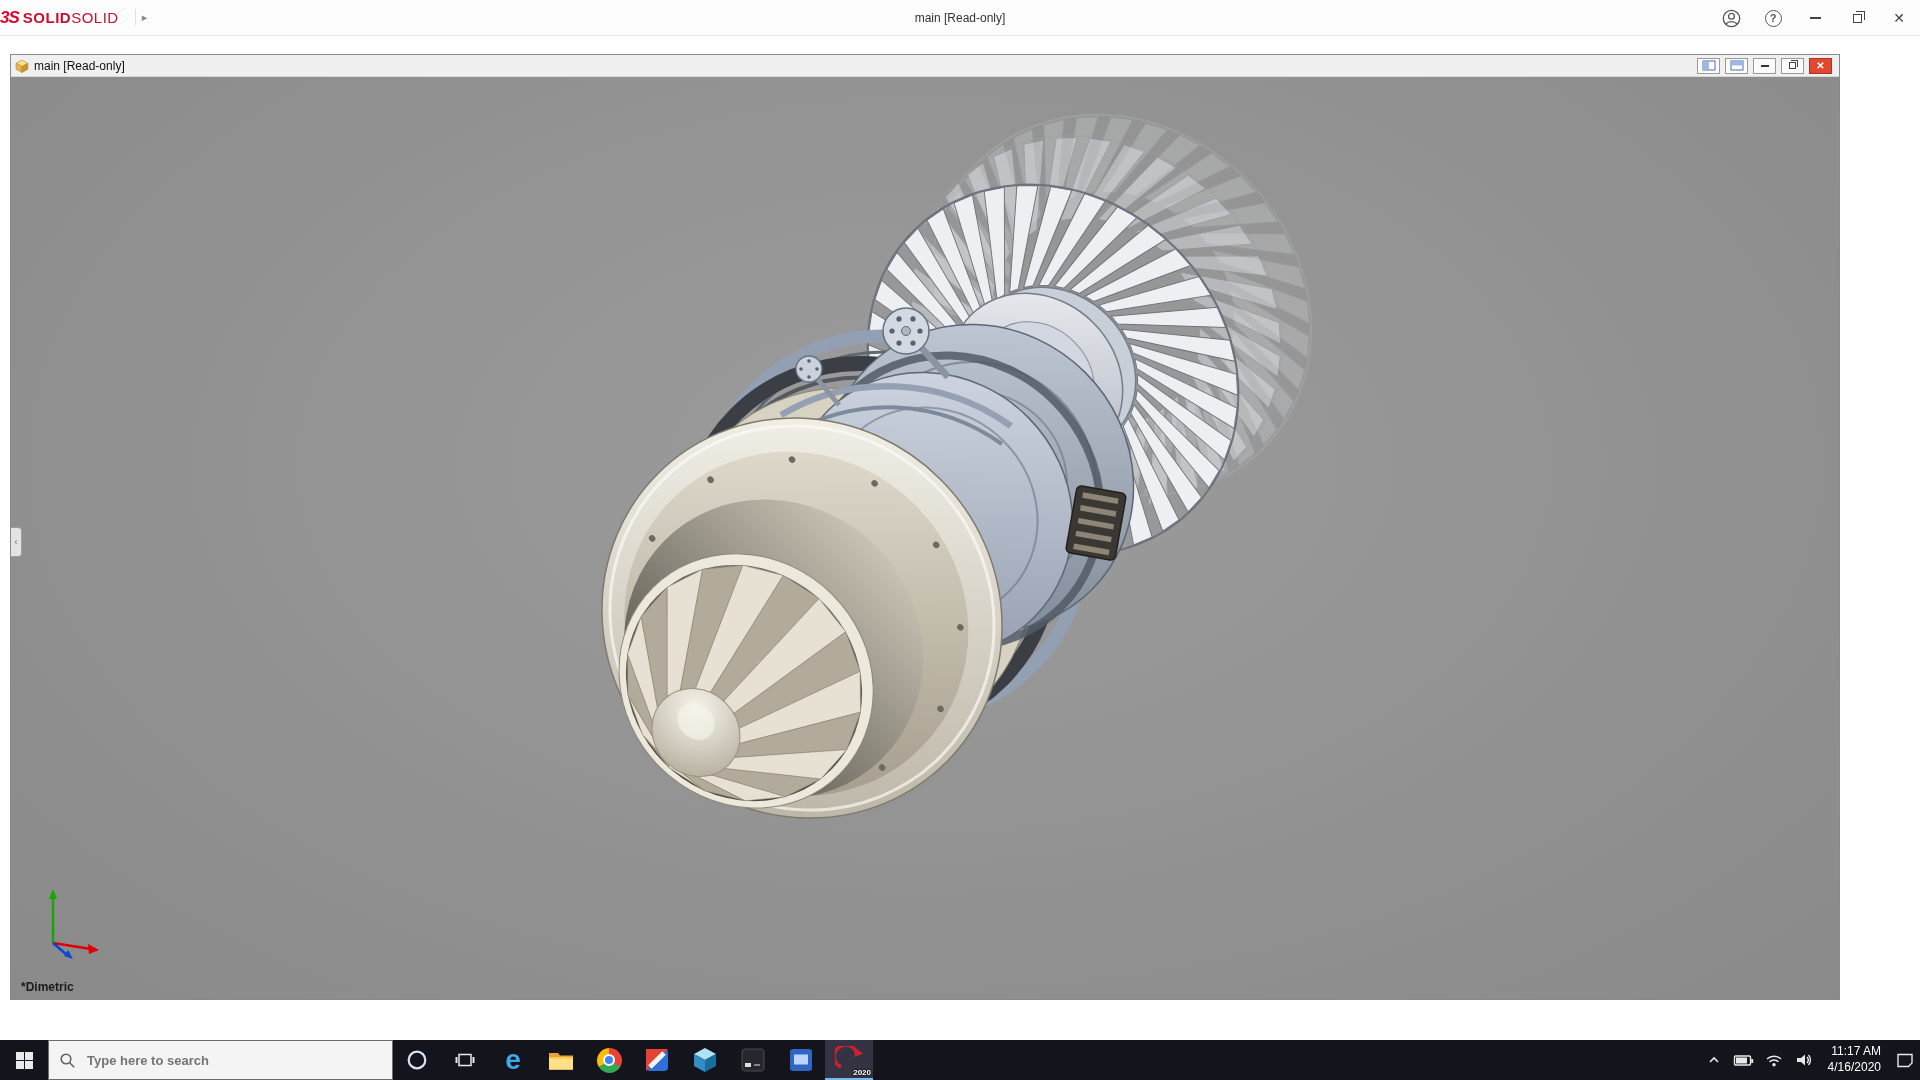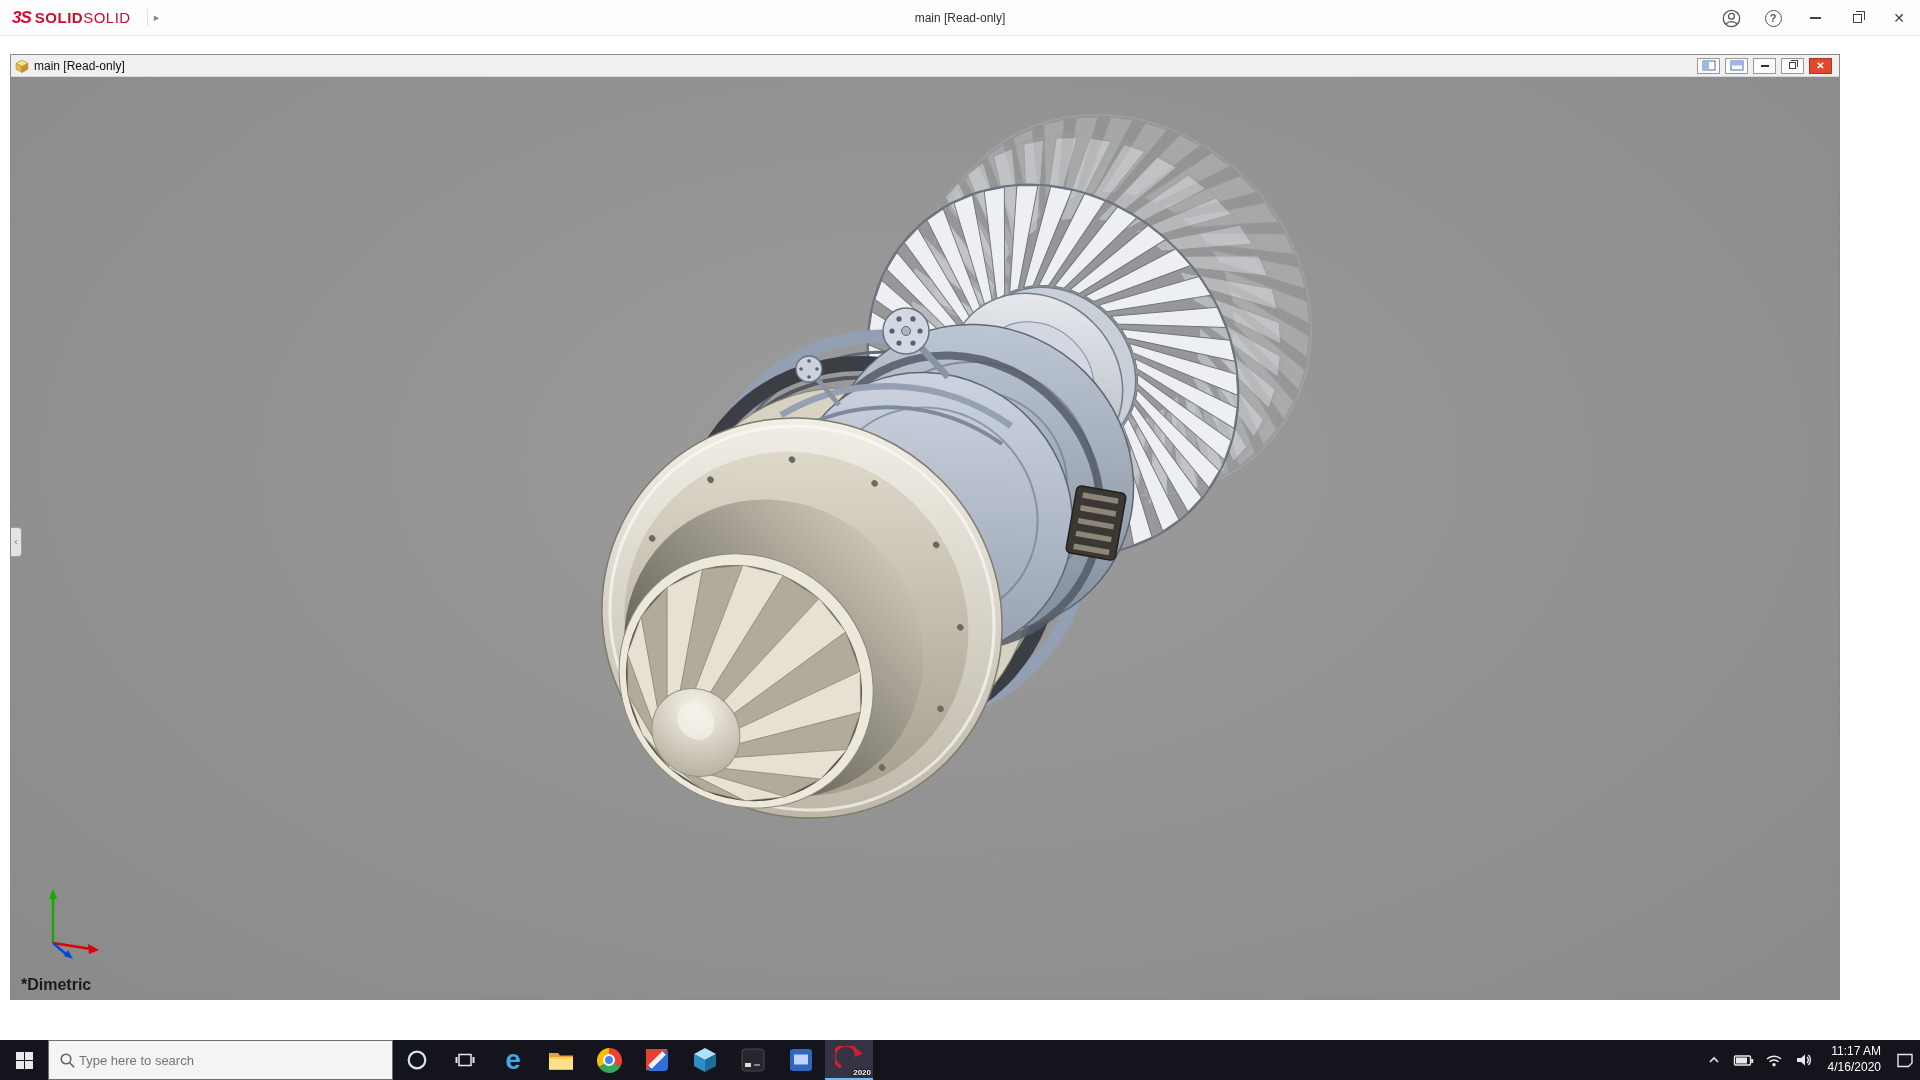--- a/index.html
+++ b/index.html
@@ -2,21 +2,21 @@
 <html><head>
 <meta charset="utf-8">
 <style>
   * { margin:0; padding:0; box-sizing:border-box; }
   html,body { width:1920px; height:1080px; overflow:hidden; }
   body { font-family:"Liberation Sans", sans-serif; background:#fff; position:relative; cursor:default; }
 
   
   .app-titlebar { position:absolute; left:0; top:0; width:1920px; height:36px; background:#fdfdfd;
                   border-bottom:1px solid #e6e6e6; display:flex; align-items:center; }
-  .logo-wrap { display:flex; align-items:baseline; padding-left:12px; }
+  .logo-wrap { display:flex; align-items:baseline; }
   .logo-mark { color:#e4032e; font-weight:bold; font-style:italic; font-size:17px; letter-spacing:-1px; margin-right:4px; }
   .logo-brand { font-size:15px; color:#c8102e; letter-spacing:.5px; }
   .logo-brand .bold { font-weight:bold; }
   .menu-flyout { margin-left:16px; color:#888; font-size:11px; padding:2px 6px; border-left:1px solid #e2e2e2; }
   .app-title { position:absolute; left:50%; transform:translateX(-50%); font-size:12px; color:#333; }
   .app-controls { position:absolute; right:0; top:0; height:36px; display:flex; align-items:center; }
   .app-ctl { width:42px; height:36px; display:flex; align-items:center; justify-content:center; color:#444; font-size:14px; }
   .help-circle { width:17px; height:17px; border:1.4px solid #555; border-radius:50%; font-size:11px; font-weight:bold;
                  display:flex; align-items:center; justify-content:center; color:#555; }
   .glyph-min { width:11px; height:2px; background:#444; }
@@ -35,34 +35,34 @@
              align-items:center; justify-content:center; font-size:10px; color:#333; }
   .doc-btn.close { background:#e0492e; border-color:#a93620; color:#fff; font-weight:bold; }
   .glyph-min.sm { width:8px; height:2px; background:#333; }
   .glyph-restore.sm { width:7px; height:7px; border-width:1.2px; background:#fbfbfb; }
   .glyph-restore.sm::before { width:6px; height:6px; border-width:1.2px; right:-3px; top:-3px; }
 
   
   .viewport { position:absolute; left:0; top:22px; right:0; bottom:0; overflow:hidden;
               background:radial-gradient(ellipse at 50% 42%, #9c9c9c 0%, #919191 60%, #8a8a8a 100%); }
   #engine { position:absolute; left:0; top:0; width:100%; height:100%; }
-  .view-label { position:absolute; left:10px; bottom:5px; font-size:16px; font-weight:bold; color:#1b1b1b; }
+  .view-label { position:absolute; left:10px; bottom:5px; font-size:12px; font-weight:bold; color:#1b1b1b; }
   .triad { position:absolute; left:22px; bottom:34px; }
   .panel-tab { position:absolute; left:0; top:450px; width:11px; height:30px; background:#e3e3e3;
                border:1px solid #9f9f9f; border-left:none; border-radius:0 4px 4px 0; font-size:9px; color:#666;
                display:flex; align-items:center; justify-content:center; }
 
   
   .taskbar { position:absolute; left:0; bottom:0; width:1920px; height:40px; background:#14141c;
              display:flex; align-items:stretch; }
   .tb-btn { width:48px; display:flex; align-items:center; justify-content:center; position:relative; }
   .tb-btn.active { background:#333344; box-shadow:inset 0 -2px 0 #76b9ed; }
   .search-box { width:345px; background:#f4f4f4; border:1px solid #6d6d6d; position:relative; display:flex; align-items:center; }
   .search-box input { border:none; outline:none; background:transparent; width:100%; height:100%;
-                      padding-left:30px; font-size:13px; color:#c2410c; font-family:inherit; }
+                      padding-left:38px; font-size:13px; color:#c2410c; font-family:inherit;font-weight:bold; }
   .search-icon { position:absolute; left:10px; top:11px; }
   .edge-e { font-size:28px; font-weight:bold; color:#3fa9e8; line-height:1; }
   .chrome-outer { width:25px; height:25px; border-radius:50%;
                   background:conic-gradient(#ea4335 0 33.3%, #34a853 0 66.6%, #fbbc05 0 100%);
                   display:flex; align-items:center; justify-content:center; }
   .chrome-inner { width:12px; height:12px; border-radius:50%; background:#4285f4; border:2.5px solid #fff; }
   .badge { position:absolute; bottom:3px; right:2px; font-size:8px; font-weight:bold; color:#fff;
            text-shadow:0 0 2px #000, 0 0 2px #000; }
   .tray { margin-left:auto; display:flex; align-items:center; }
   .tray-icon { width:30px; height:40px; display:flex; align-items:center; justify-content:center; }

